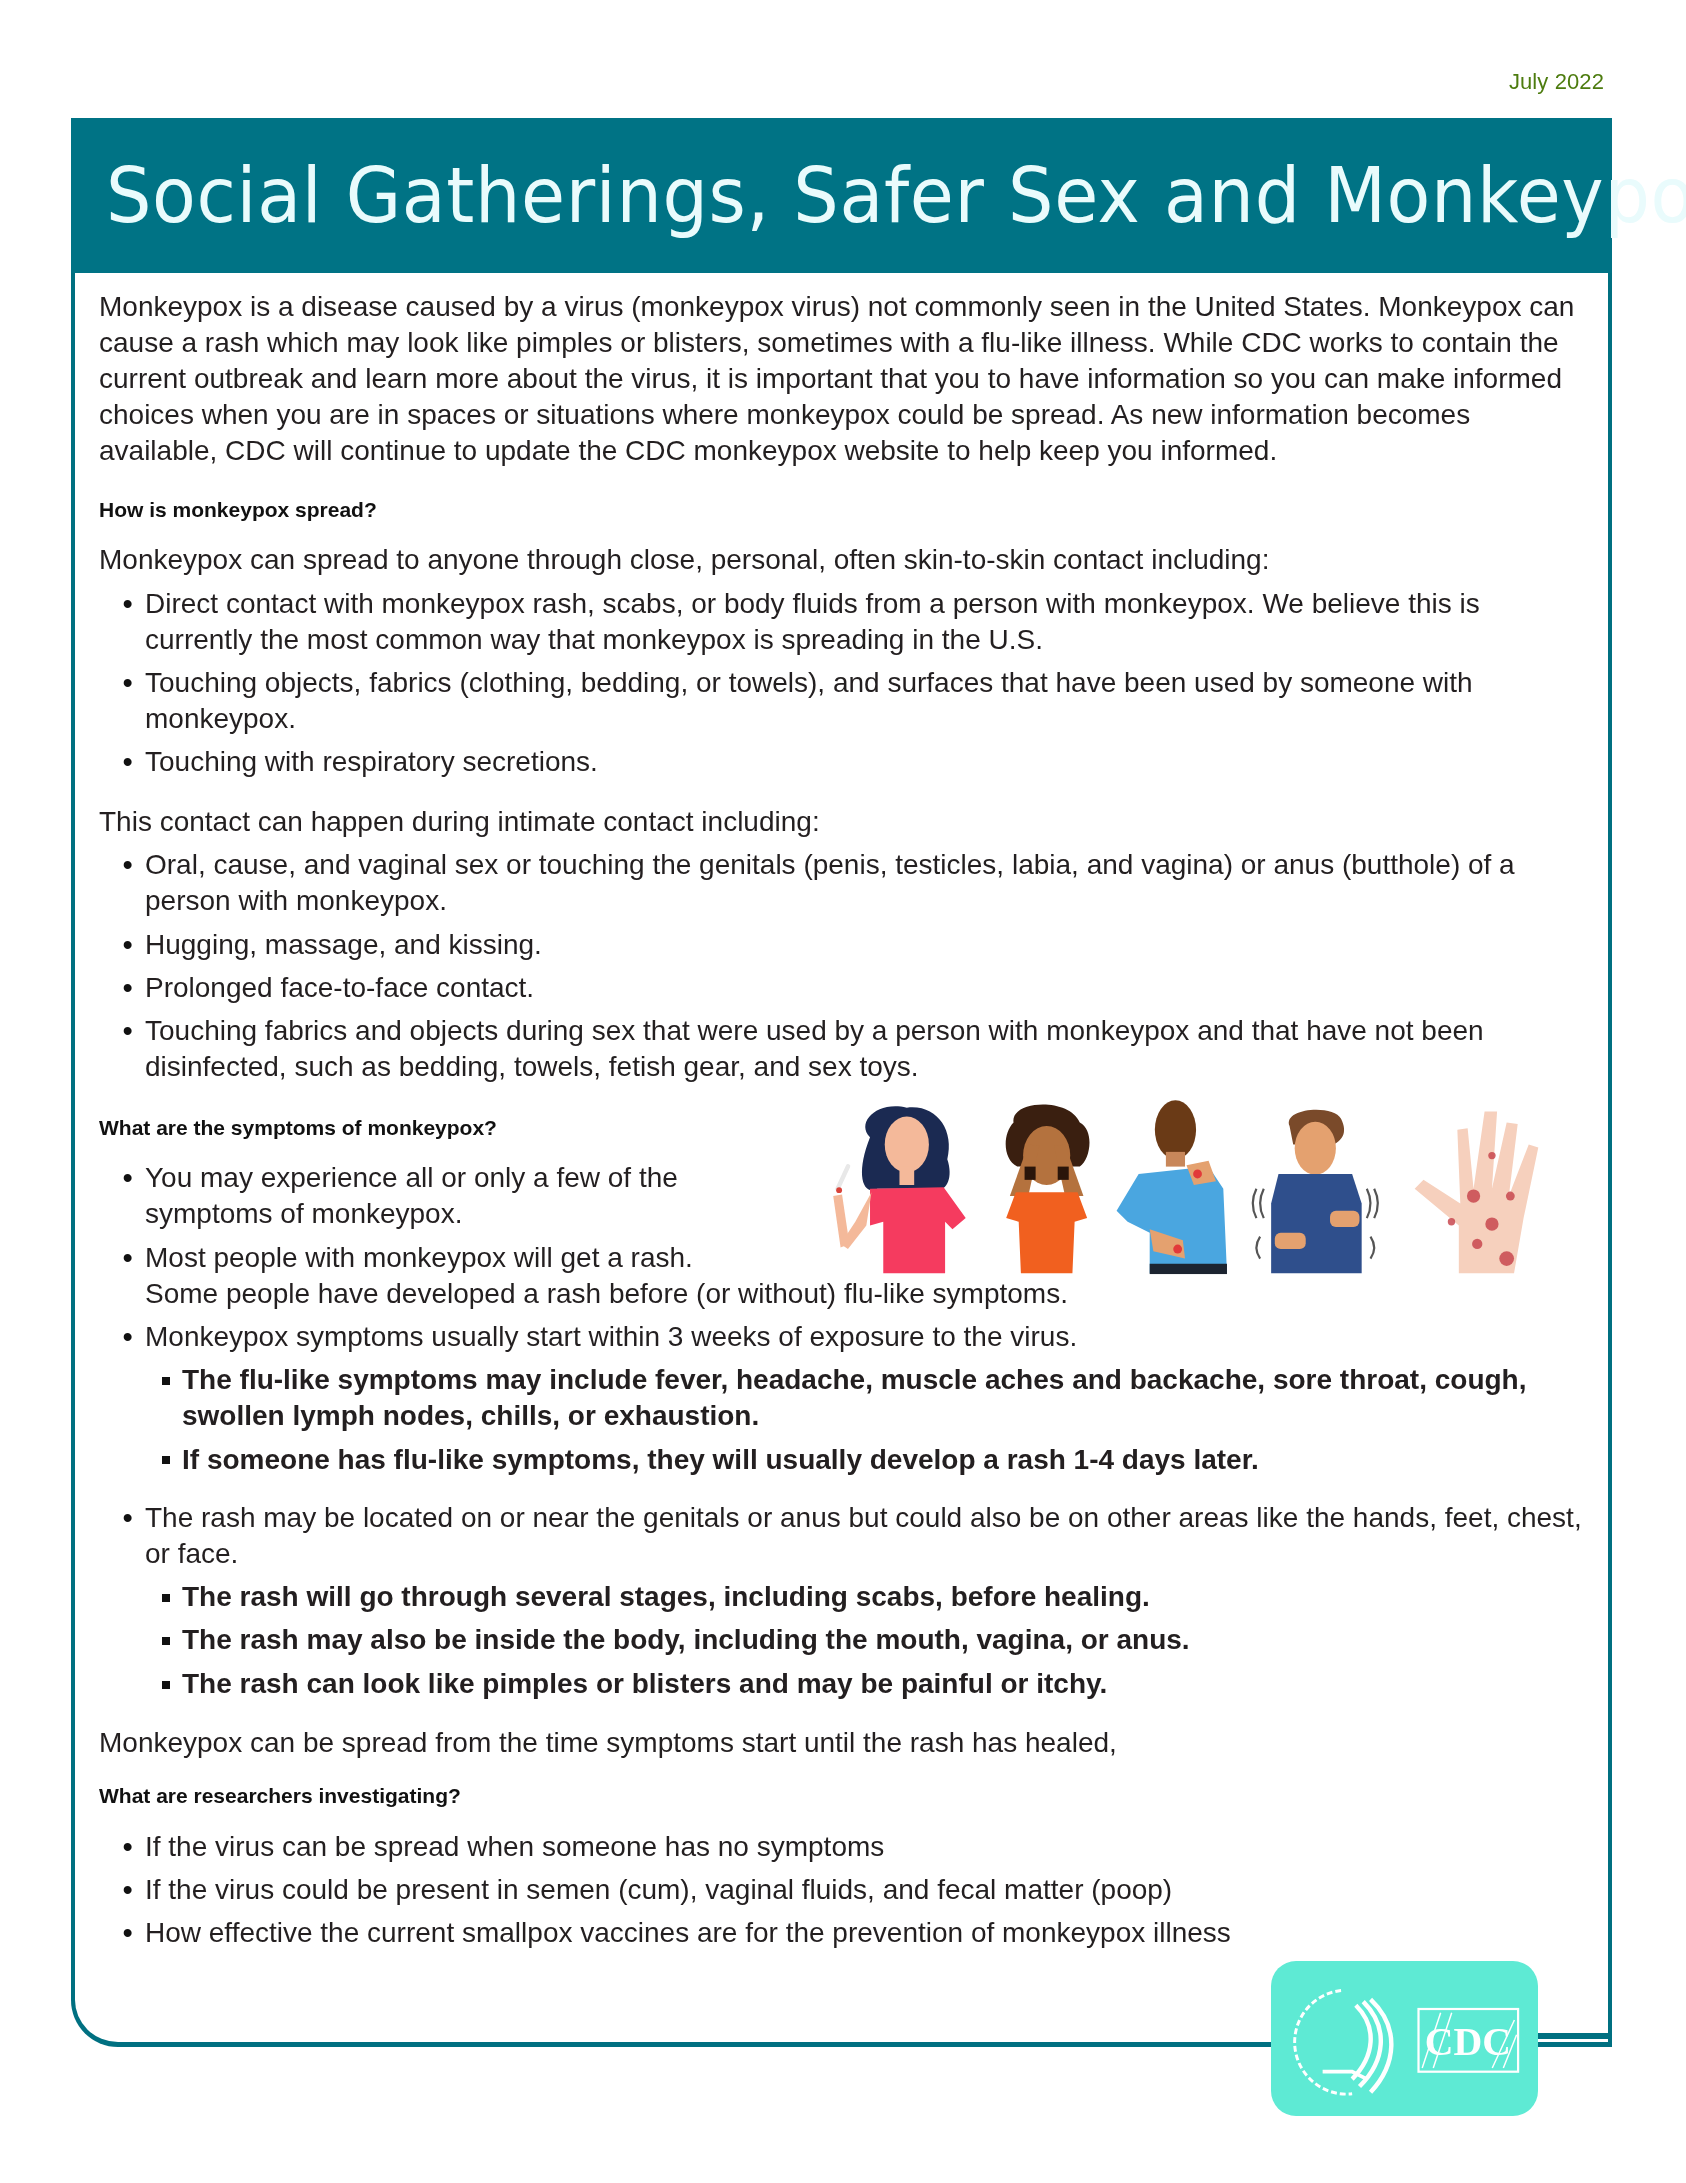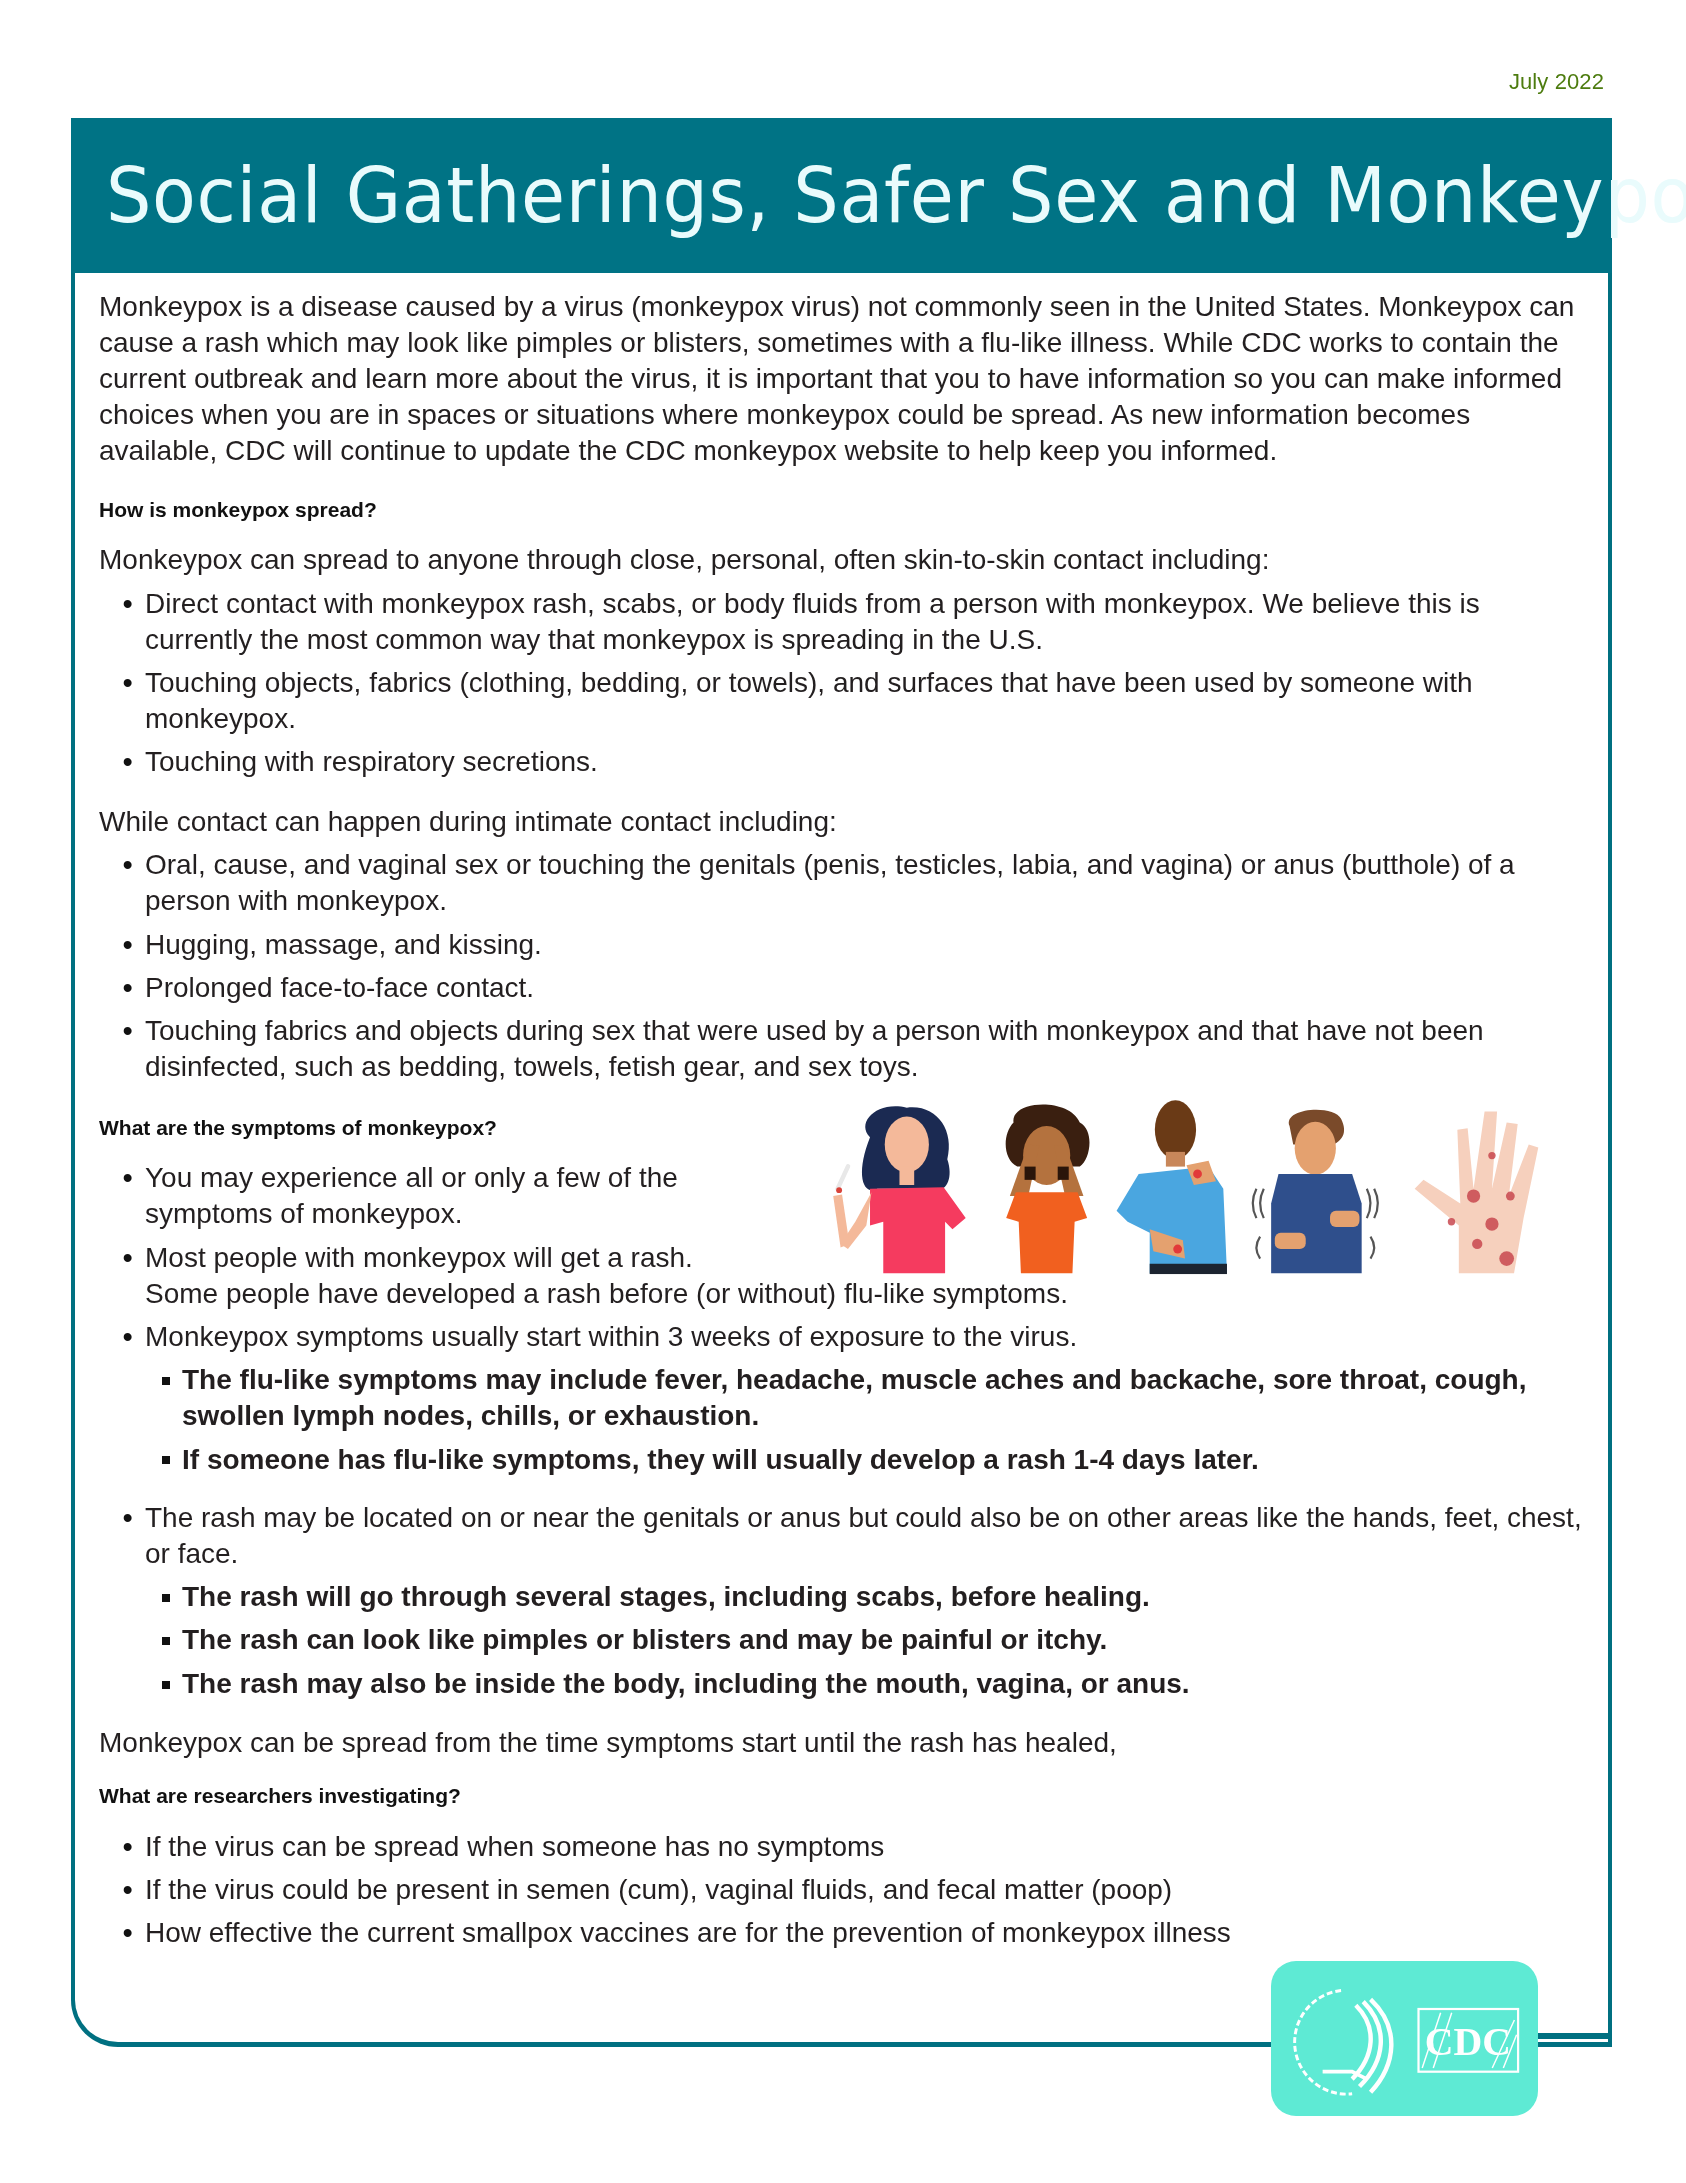--- a/index.html
+++ b/index.html
@@ -84,21 +84,21 @@
 
   <section>
     <h2>How is monkeypox spread?</h2>
     <p>Monkeypox can spread to anyone through close, personal, often skin-to-skin contact including:</p>
     <ul class="b1">
       <li>Direct contact with monkeypox rash, scabs, or body fluids from a person with monkeypox. We believe this is currently the most common way that monkeypox is spreading in the U.S.</li>
       <li>Touching objects, fabrics (clothing, bedding, or towels), and surfaces that have been used by someone with monkeypox.</li>
       <li>Touching with respiratory secretions.</li>
     </ul>
     <div class="gap-s"></div>
-    <p>While contact can happen during intimate contact including:</p>
+    <p>This contact can happen during intimate contact including:</p>
     <ul class="b1">
       <li>Oral, cause, and vaginal sex or touching the genitals (penis, testicles, labia, and vagina) or anus (butthole) of a person with monkeypox.</li>
       <li>Hugging, massage, and kissing.</li>
       <li>Prolonged face-to-face contact.</li>
       <li>Touching fabrics and objects during sex that were used by a person with monkeypox and that have not been disinfected, such as bedding, towels, fetish gear, and sex toys.</li>
     </ul>
   </section>
 
   <div class="gap-s"></div>
 
@@ -117,22 +117,22 @@
         <span>Monkeypox symptoms usually start within 3 weeks of exposure to the virus.</span>
         <ul class="b2">
           <li>The flu-like symptoms may include fever, headache, muscle aches and backache, sore throat, cough, swollen lymph nodes, chills, or exhaustion.</li>
           <li>If someone has flu-like symptoms, they will usually develop a rash 1-4 days later.</li>
         </ul>
       </li>
       <li style="margin-top:22px">
         <span>The rash may be located on or near the genitals or anus but could also be on other areas like the hands, feet, chest, or face.</span>
         <ul class="b2">
           <li>The rash will go through several stages, including scabs, before healing.</li>
+          <li>The rash may also be inside the body, including the mouth, vagina, or anus.</li>
           <li>The rash can look like pimples or blisters and may be painful or itchy.</li>
-          <li>The rash may also be inside the body, including the mouth, vagina, or anus.</li>
         </ul>
       </li>
     </ul>
   </section>
 
   <div class="gap-s"></div>
   <p>
     <span>Monkeypox can be spread from the time symptoms start until the rash has healed,</span><br>
   </p>
   <div class="gap-s"></div>

